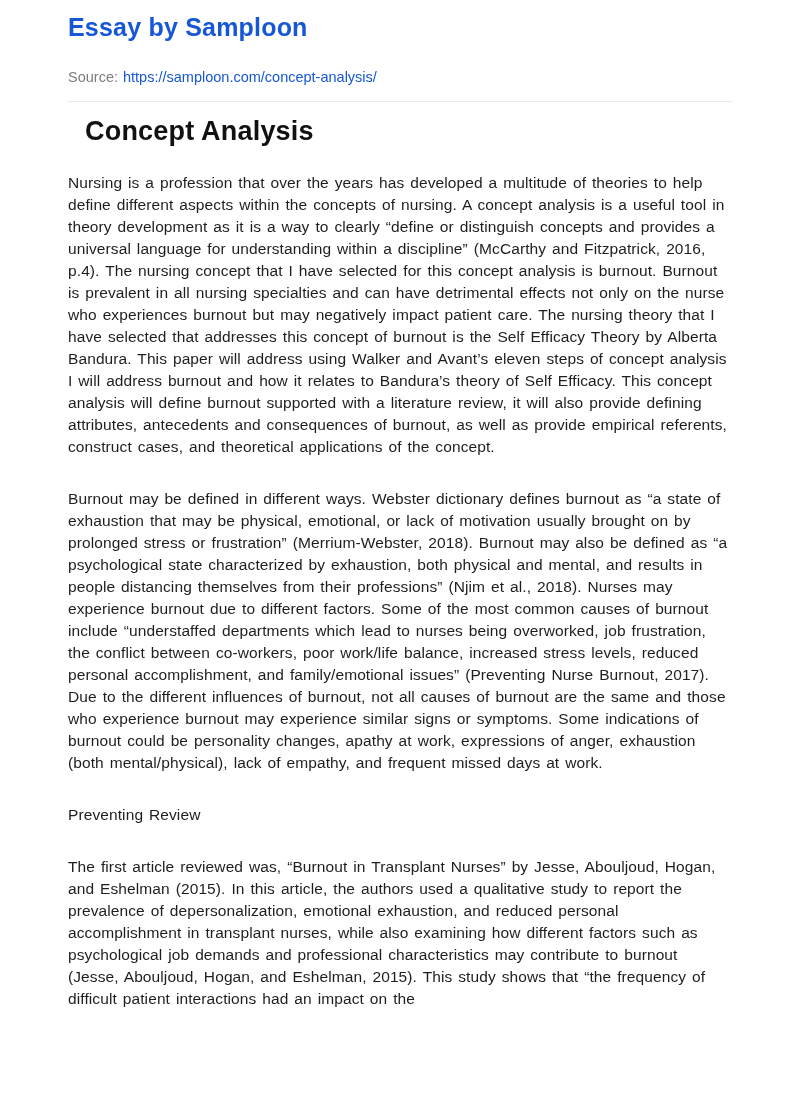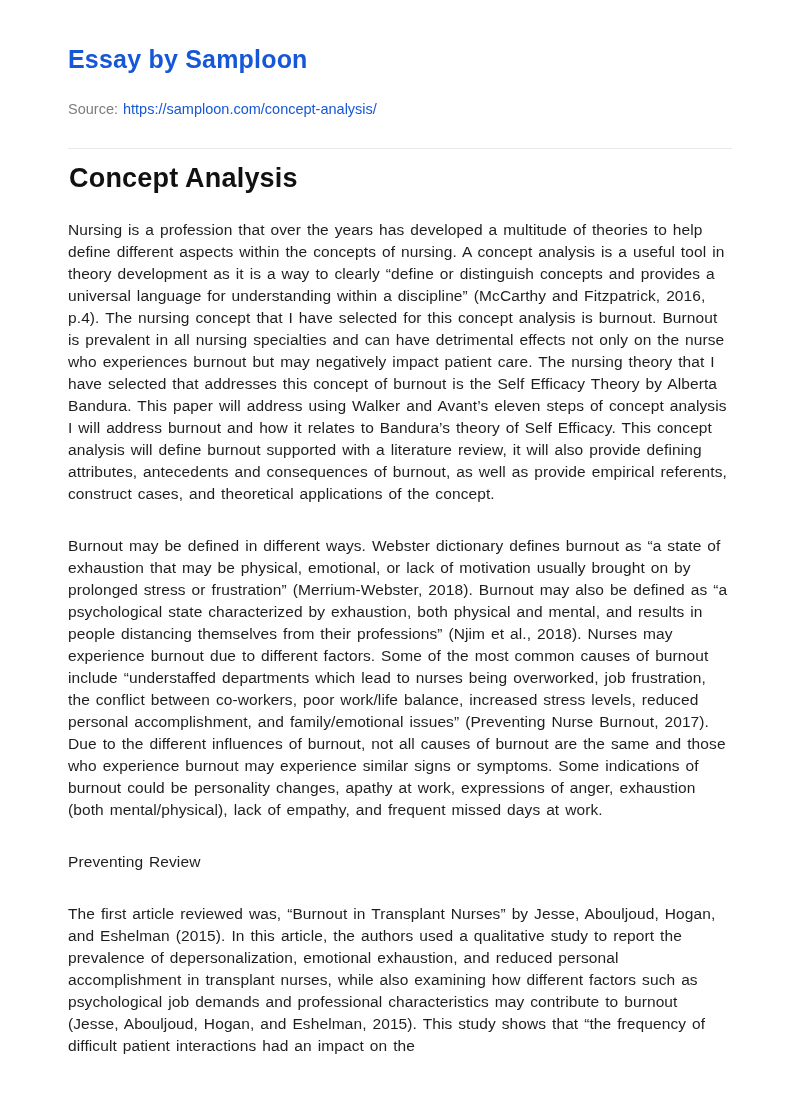--- a/index.html
+++ b/index.html
@@ -8,51 +8,51 @@
     width: 800px;
     height: 1103px;
     overflow: hidden;
     background: #ffffff;
     font-family: "Liberation Sans", "DejaVu Sans", sans-serif;
   }
   .page {
     box-sizing: border-box;
     width: 800px;
     height: 1103px;
-    padding: 44px 68px 0 68px;
+    padding: 12px 68px 0 68px;
     background: #ffffff;
   }
   .site-title {
     margin: 0 0 26px 0;
     font-size: 25px;
     line-height: 30px;
     font-weight: 700;
     color: #1657d8;
     letter-spacing: 0.2px;
   }
   .source-line {
-    margin: 0 0 30px 0;
+    margin: 0 0 15px 0;
     font-size: 14.5px;
     line-height: 18px;
   }
   .source-label {
     color: #7d7d7d;
     margin-right: 5px;
   }
   .source-link {
     color: #1657d8;
     text-decoration: none;
   }
   .divider {
     border: none;
     border-top: 1px solid #e9e9e9;
     margin: 0 0 13px 0;
   }
   .article-title {
-    margin: 0 0 25px 1px;
+    margin: 0 0 25px 17px;
     font-size: 27px;
     line-height: 32px;
     font-weight: 700;
     color: #111111;
     letter-spacing: 0.2px;
   }
   .body-text p, .body-text h3 {
     color: #1e1e1e;
     font-size: 15.5px;
     line-height: 22px;

